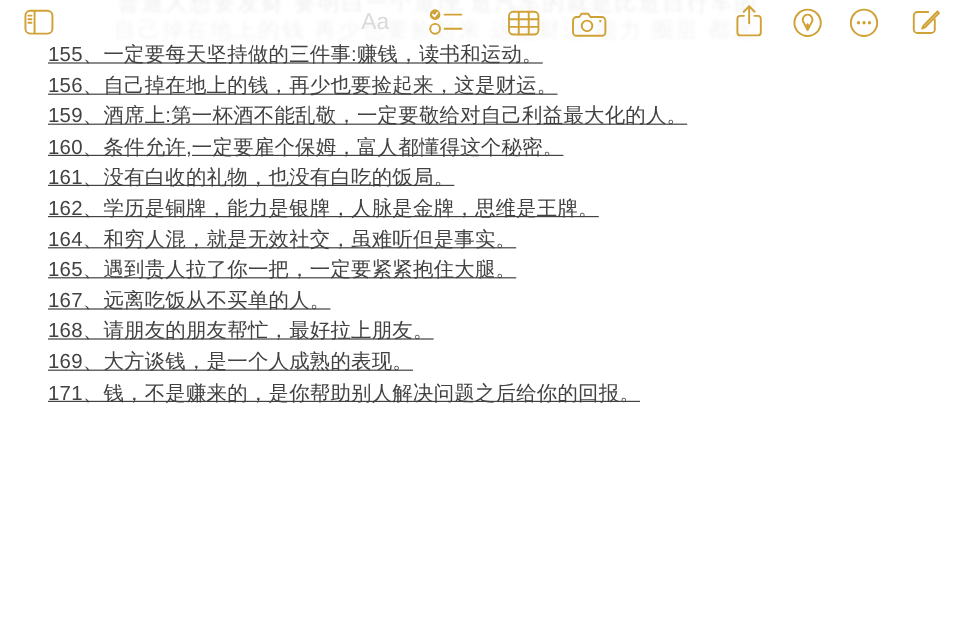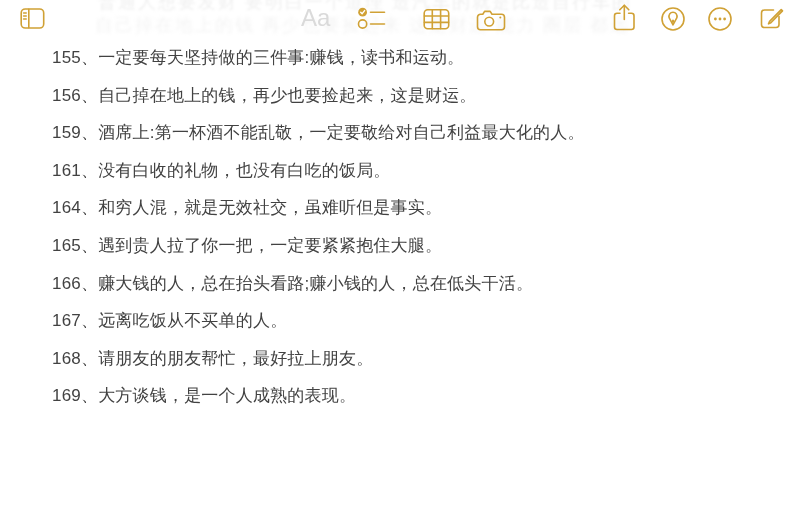--- a/index.html
+++ b/index.html
@@ -14,28 +14,28 @@
   }
   .ghost-1{top:-10px;left:98px;}
   .ghost-2{top:13px;left:95px;color:#ebebeb;filter:blur(1.4px);}
   
   .toolbar{
     position:absolute;top:0;left:0;width:800px;height:36px;z-index:3;
     background:rgba(255,255,255,0.45);
   }
   .tb-btn{position:absolute;top:0;height:32px;display:flex;align-items:center;justify-content:center;cursor:pointer;background:none;border:none;padding:0;}
   .tb-btn svg{display:block;}
-  .aa-label{font-size:24px;color:#dadada;font-weight:400;line-height:1;}
+  .aa-label{font-size:19px;color:#dadada;font-weight:400;line-height:1;}
   
   .note-body{
     position:absolute;top:33px;left:40px;width:706px;z-index:2;
     font-size:17px;line-height:25.6px;color:#424242;
     letter-spacing:0.2px;
   }
-  .note-line{margin:12px;padding:0;text-align:justify;text-justify:inter-ideograph;}
+  .note-line{margin:0;padding:0;text-align:justify;text-justify:inter-ideograph;text-decoration:underline;}
 </style>
 </head>
 <body>
 
 <div class="ghost-line ghost-1">普通人想要发财 要明白一个道理 造汽车的就是比造自行车的</div>
 <div class="ghost-line ghost-2">自己掉在地上的钱 再少也要捡起来 这是财运  能力 圈层 都远</div>
 
 <div class="toolbar">
 
   <button class="tb-btn" style="left:20px;top:2px;">
@@ -127,20 +127,22 @@
       </svg>
     </span>
   </button>
 
 </div>
 
 <div class="note-body">
     <p class="note-line">155、一定要每天坚持做的三件事:赚钱，读书和运动。</p>
     <p class="note-line">156、自己掉在地上的钱，再少也要捡起来，这是财运。</p>
     <p class="note-line">159、酒席上:第一杯酒不能乱敬，一定要敬给对自己利益最大化的人。</p>
+    <p class="note-line">160、条件允许,一定要雇个保姆，富人都懂得这个秘密。</p>
     <p class="note-line">161、没有白收的礼物，也没有白吃的饭局。</p>
+    <p class="note-line">162、学历是铜牌，能力是银牌，人脉是金牌，思维是王牌。</p>
     <p class="note-line">164、和穷人混，就是无效社交，虽难听但是事实。</p>
     <p class="note-line">165、遇到贵人拉了你一把，一定要紧紧抱住大腿。</p>
-    <p class="note-line">166、赚大钱的人，总在抬头看路;赚小钱的人，总在低头干活。</p>
     <p class="note-line">167、远离吃饭从不买单的人。</p>
     <p class="note-line">168、请朋友的朋友帮忙，最好拉上朋友。</p>
     <p class="note-line">169、大方谈钱，是一个人成熟的表现。</p>
+    <p class="note-line">171、钱，不是赚来的，是你帮助别人解决问题之后给你的回报。</p>
   </div>
 
 </body></html>

